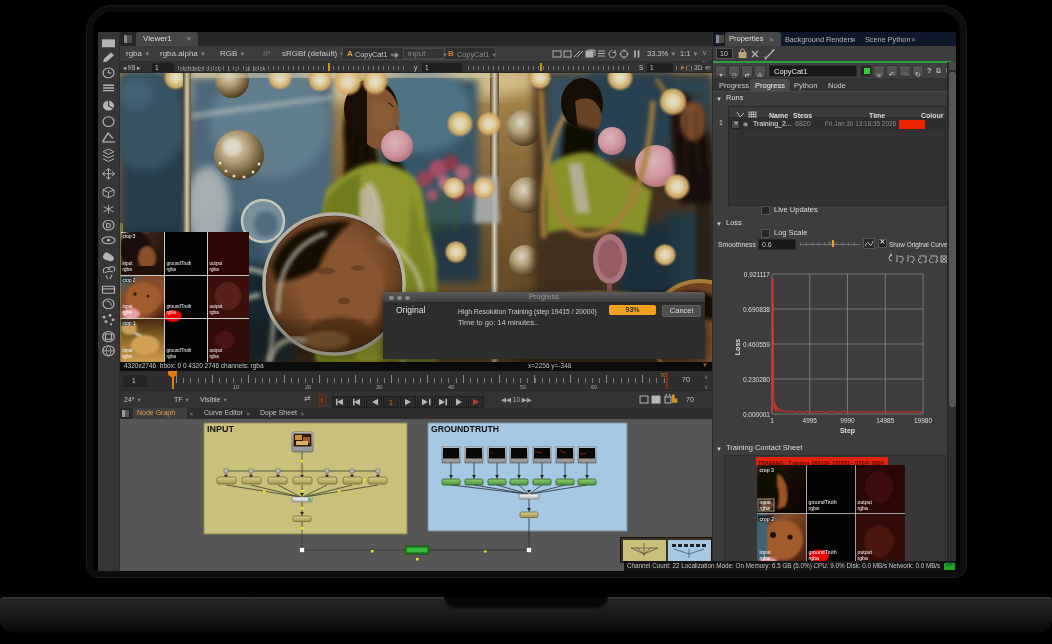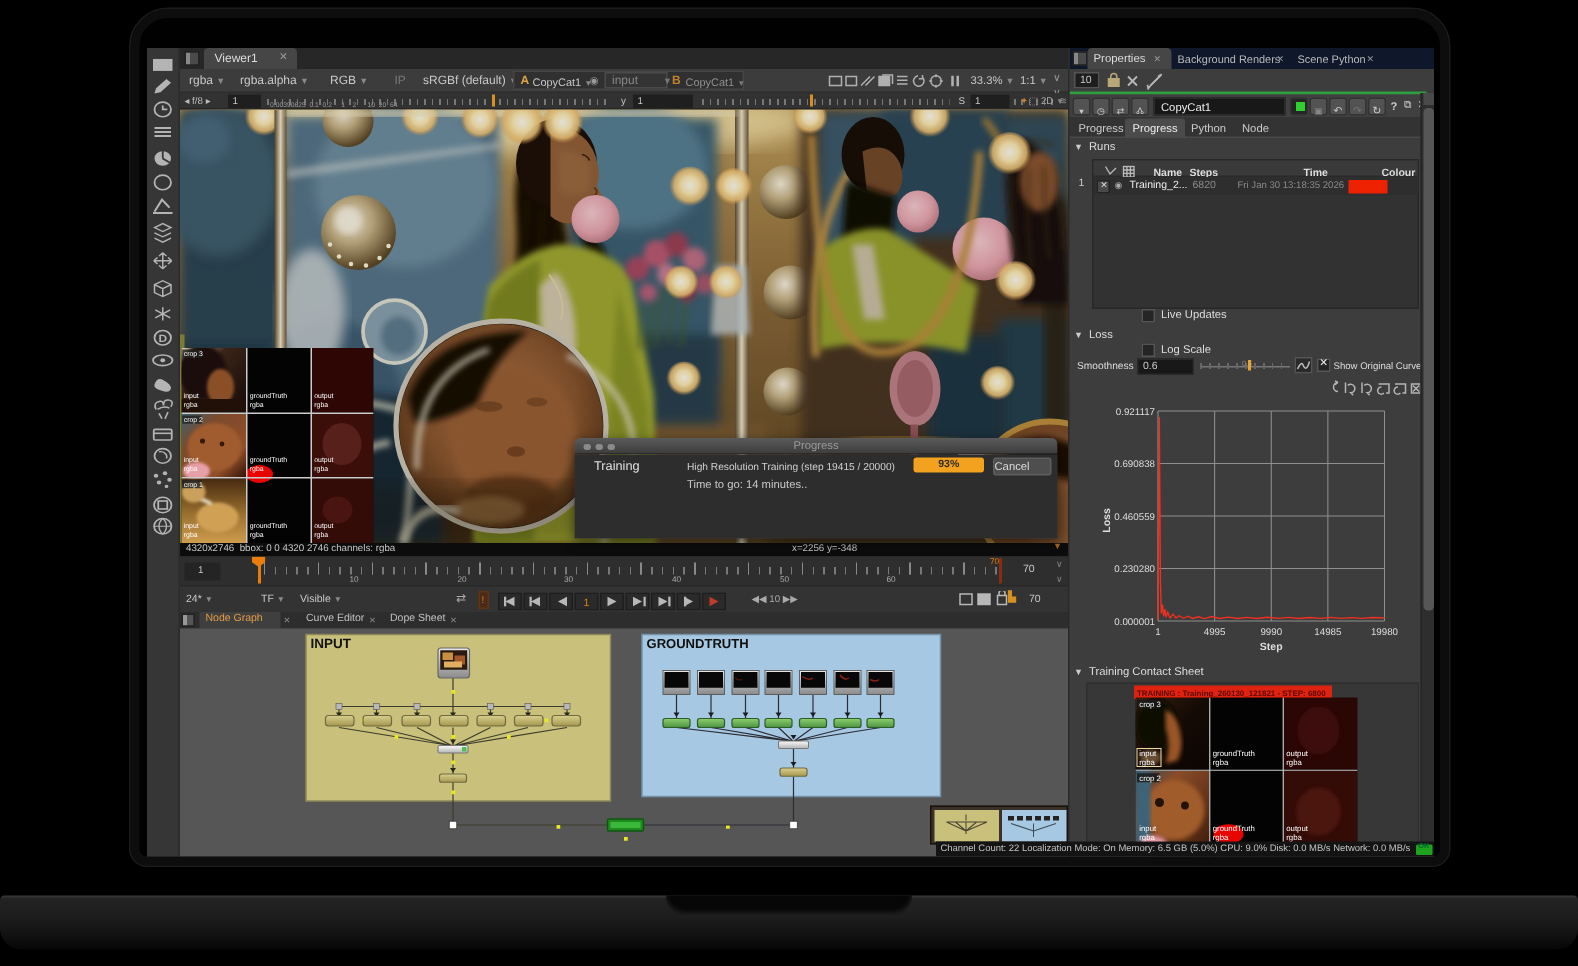--- a/index.html
+++ b/index.html
@@ -438,24 +438,24 @@
       <span class="tx" style="left:582px;top:-2px;font-size:6px;color:#a86820">▼</span>
     </div>
     <div id="progress" class="abs" style="left:285px;top:260px;width:322px;height:67px;border-radius:4px 4px 0 0;box-shadow:0 2px 8px rgba(0,0,0,0.5)">
       <div class="abs" style="left:0;top:0;width:322px;height:11px;background:linear-gradient(#5a5a5a,#3e3e3e);border-radius:4px 4px 0 0;border-bottom:1px solid #2a2a2a">
         <span class="tx" style="left:146px;top:0px;font-size:7.5px;color:#9a9a9a">Progress</span>
         <div class="abs" style="left:6px;top:3.5px;width:4.5px;height:4.5px;border-radius:50%;background:#8a8a8a"></div>
         <div class="abs" style="left:14px;top:3.5px;width:4.5px;height:4.5px;border-radius:50%;background:#8a8a8a"></div>
         <div class="abs" style="left:22px;top:3.5px;width:4.5px;height:4.5px;border-radius:50%;background:#8a8a8a"></div>
       </div>
       <div class="abs" style="left:0;top:11px;width:322px;height:56px;background:#2d2d2d">
-        <span class="tx" style="left:13px;top:2px;font-size:8.5px;color:#e0e0e0">Training</span>
+        <span class="tx" style="left:13px;top:2px;font-size:8.5px;color:#e0e0e0">Original</span>
         <span class="tx" style="left:75px;top:4px;font-size:6.8px;color:#d0d0d0">High Resolution Training (step 19415 / 20000)</span>
         <div class="abs" style="left:226px;top:2px;width:47px;height:10px;background:#f2a21f;border-radius:2px;text-align:center;line-height:9px;font-size:7px;color:#2a2a2a;font-weight:bold">93%</div>
-        <div class="abs" style="left:279px;top:2px;width:39px;height:12px;background:#4e4e4e;border:1px solid #5e5e5e;border-radius:2px;text-align:left;line-height:10px;font-size:7.5px;color:#ddd">Cancel</div>
+        <div class="abs" style="left:279px;top:2px;width:39px;height:12px;background:#4e4e4e;border:1px solid #5e5e5e;border-radius:2px;text-align:center;line-height:10px;font-size:7.5px;color:#ddd">Cancel</div>
         <span class="tx" style="left:75px;top:15px;font-size:7.5px;color:#c8c8c8">Time to go: 14 minutes..</span>
       </div>
     </div>
     <div id="timeline" class="abs" style="left:22px;top:339px;width:592px;height:19px;background:#2e2e2e">
       <div class="abs" style="left:3px;top:4px;width:24px;height:12px;background:#242424">
           <span class="tx" style="left:9px;top:1px;font-size:6.5px">1</span>
         </div>
       <div class="abs" style="left:56px;top:7px;width:494px;height:5px;background:repeating-linear-gradient(90deg,#787878 0 1px,transparent 1px 7.17px)"></div>
       <div class="abs" style="left:56px;top:4px;width:494px;height:8px;background:repeating-linear-gradient(90deg,#8a8a8a 0 1px,transparent 1px 35.85px)"></div>
       <span class="tx" style="left:113px;top:11px;font-size:5.5px;color:#aaa">10</span>

